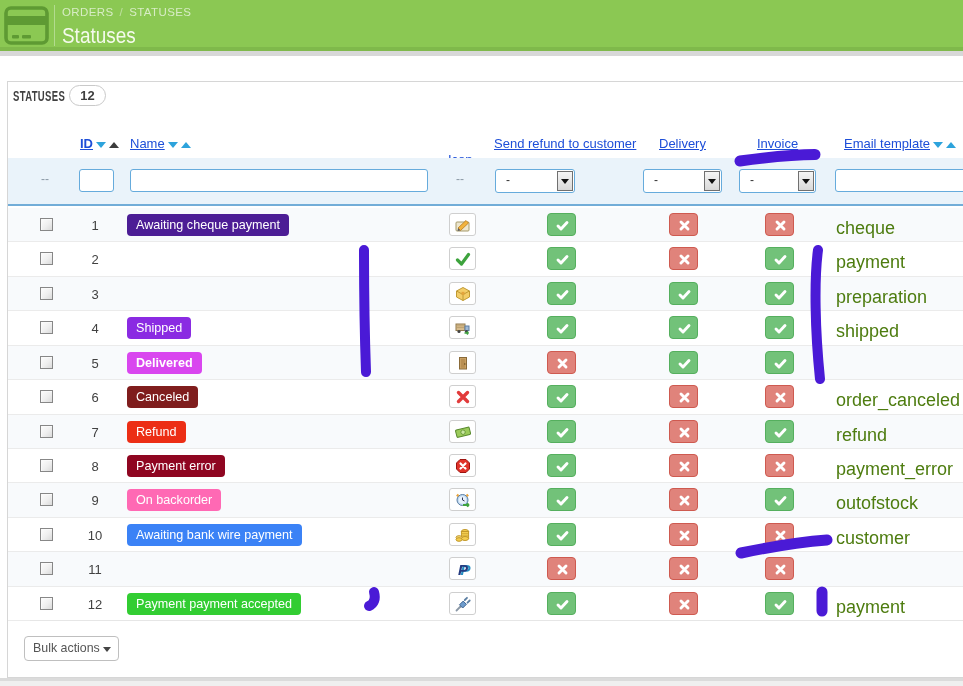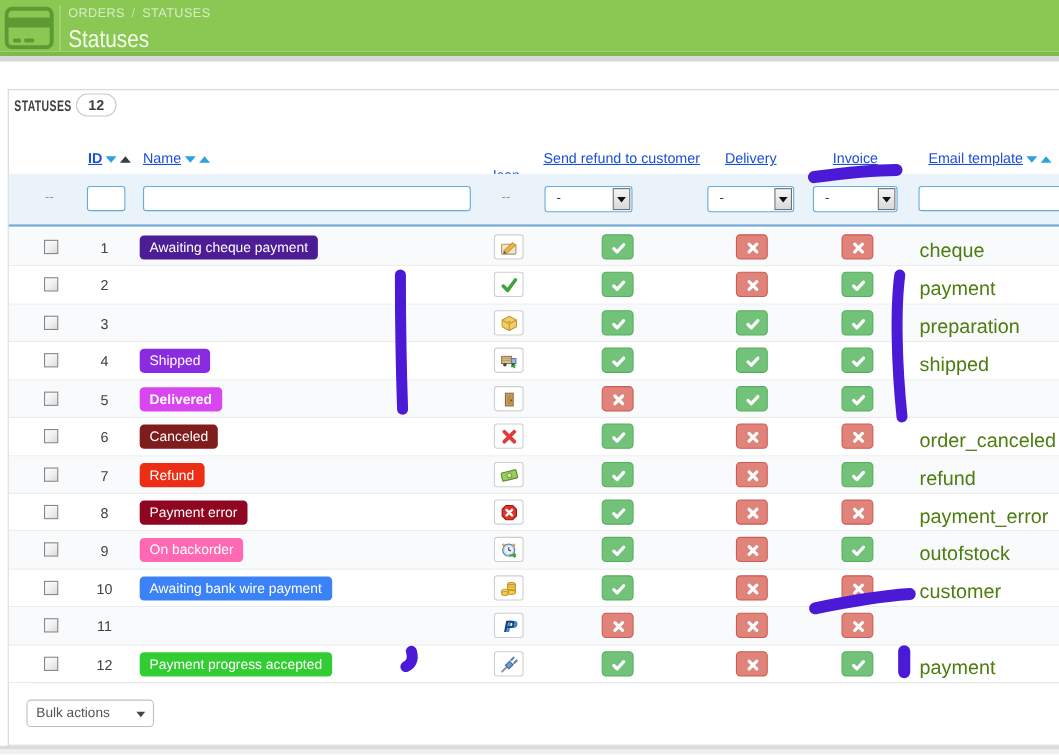--- a/index.html
+++ b/index.html
@@ -59,21 +59,21 @@
 .ibtn svg { position:absolute; left:5px; top:3px; }
 .yn { position:absolute; top:5px; width:29px; height:23px; border-radius:4px; }
 .yn.c1 { left:539px; } .yn.c2 { left:661px; } .yn.c3 { left:757px; }
 .yn.yes { background:#72C279; border:1px solid #55AF5E; }
 .yn.no  { background:#E0837B; border:1px solid #CE5A50; }
 .yn svg { position:absolute; left:6px; top:3px; }
 .etpl { position:absolute; left:828px; top:10px; font-size:18px; color:#4d7c0f; }
 
 .tbl-bottom { position:absolute; left:30px; top:620px; width:933px; height:1px; background:#E6E6E6; }
 
-.bulk { position:absolute; left:24px; top:636px; width:116px; height:25px; background:#fff;
+.bulk { position:absolute; left:24px; top:636px; width:95px; height:25px; background:#fff;
   border:1px solid #BFBFBF; border-radius:4px; font-size:12.4px; color:#555; line-height:23px;
   padding-left:8px; }
 .bulk:after { content:""; position:absolute; right:7px; top:10px;
   border-left:4px solid transparent; border-right:4px solid transparent; border-top:5px solid #444; }
 
 .botstrip { position:absolute; left:0; top:678px; width:963px; height:8px; background:#EFEFEF;
   border-top:3px solid #DBDBDB; }
 
 .marks { position:absolute; left:0; top:0; pointer-events:none; }
 </style>
@@ -429,21 +429,21 @@
       </span>
       <span class="yn c3 no">
         <svg width="17" height="17" viewBox="0 0 17 17">
           <path d="M5,5 L12,12 M12,5 L5,12" fill="none" stroke="#fff" stroke-width="2.9" stroke-linecap="round"></path>
         </svg>
       </span>
     </div>
   <div class="row" style="top:587px; height:34px;">
       <span class="cb"></span>
       <span class="idn">12</span>
-      <span class="badge" style="background:#32CD32;">Payment progress accepted</span>
+      <span class="badge" style="background:#32CD32;">Payment payment accepted</span>
       <span class="ibtn">
         <svg width="16" height="16" viewBox="0 0 16 16">
           <path d="M1.5,14.5 L5.5,10.5" stroke="#8A97A5" stroke-width="1.8" fill="none" stroke-linecap="round"></path>
           <path d="M4.5,8.8 L8.2,5.1 L11.4,8.3 L7.7,12 Z" fill="#6E9CCD" stroke="#3F6491"></path>
           <path d="M9.8,4 L12,1.8 M12.5,6.7 L14.7,4.5" stroke="#5C7FA3" stroke-width="1.8" stroke-linecap="round"></path>
         </svg>
       </span>
       <span class="yn c1 yes">
         <svg width="17" height="17" viewBox="0 0 17 17">
           <path d="M4,9 L7,12 L13,5.5" fill="none" stroke="#fff" stroke-width="2.9" stroke-linecap="round" stroke-linejoin="round"></path>

